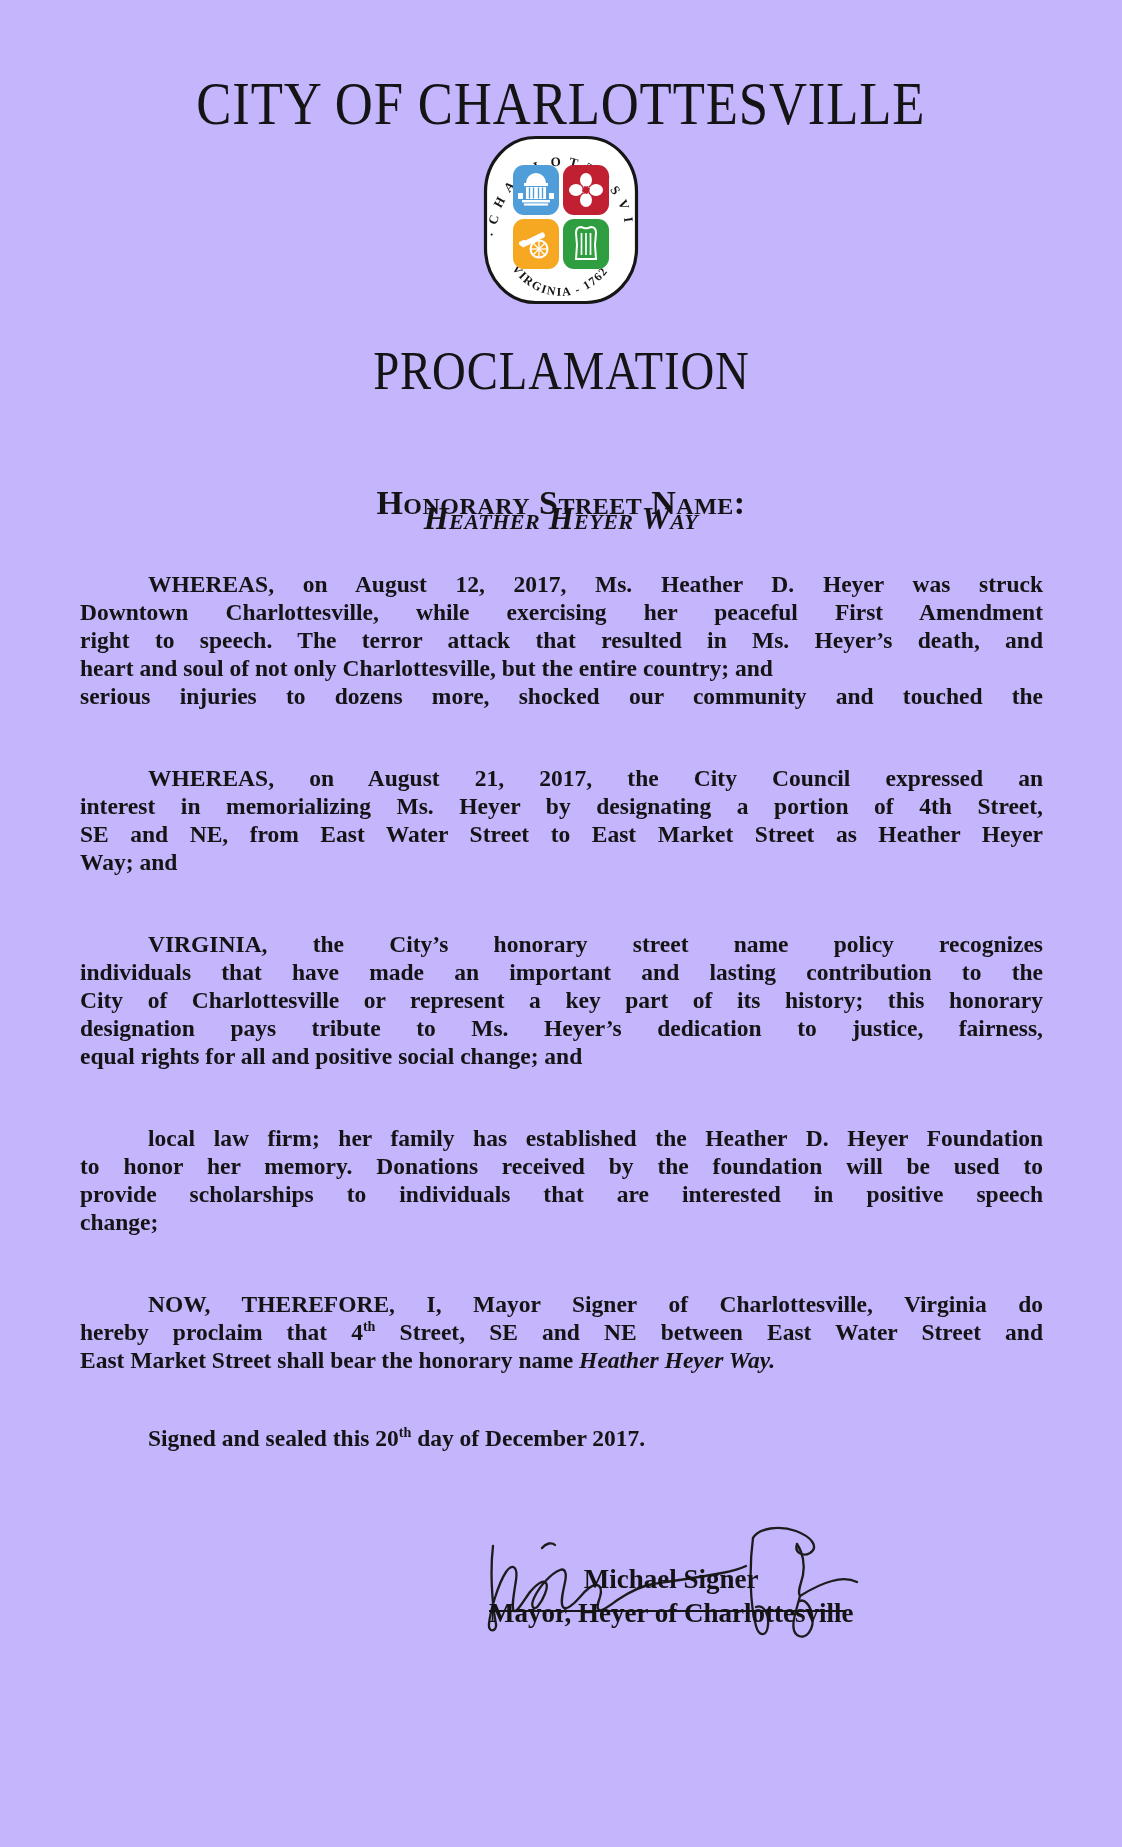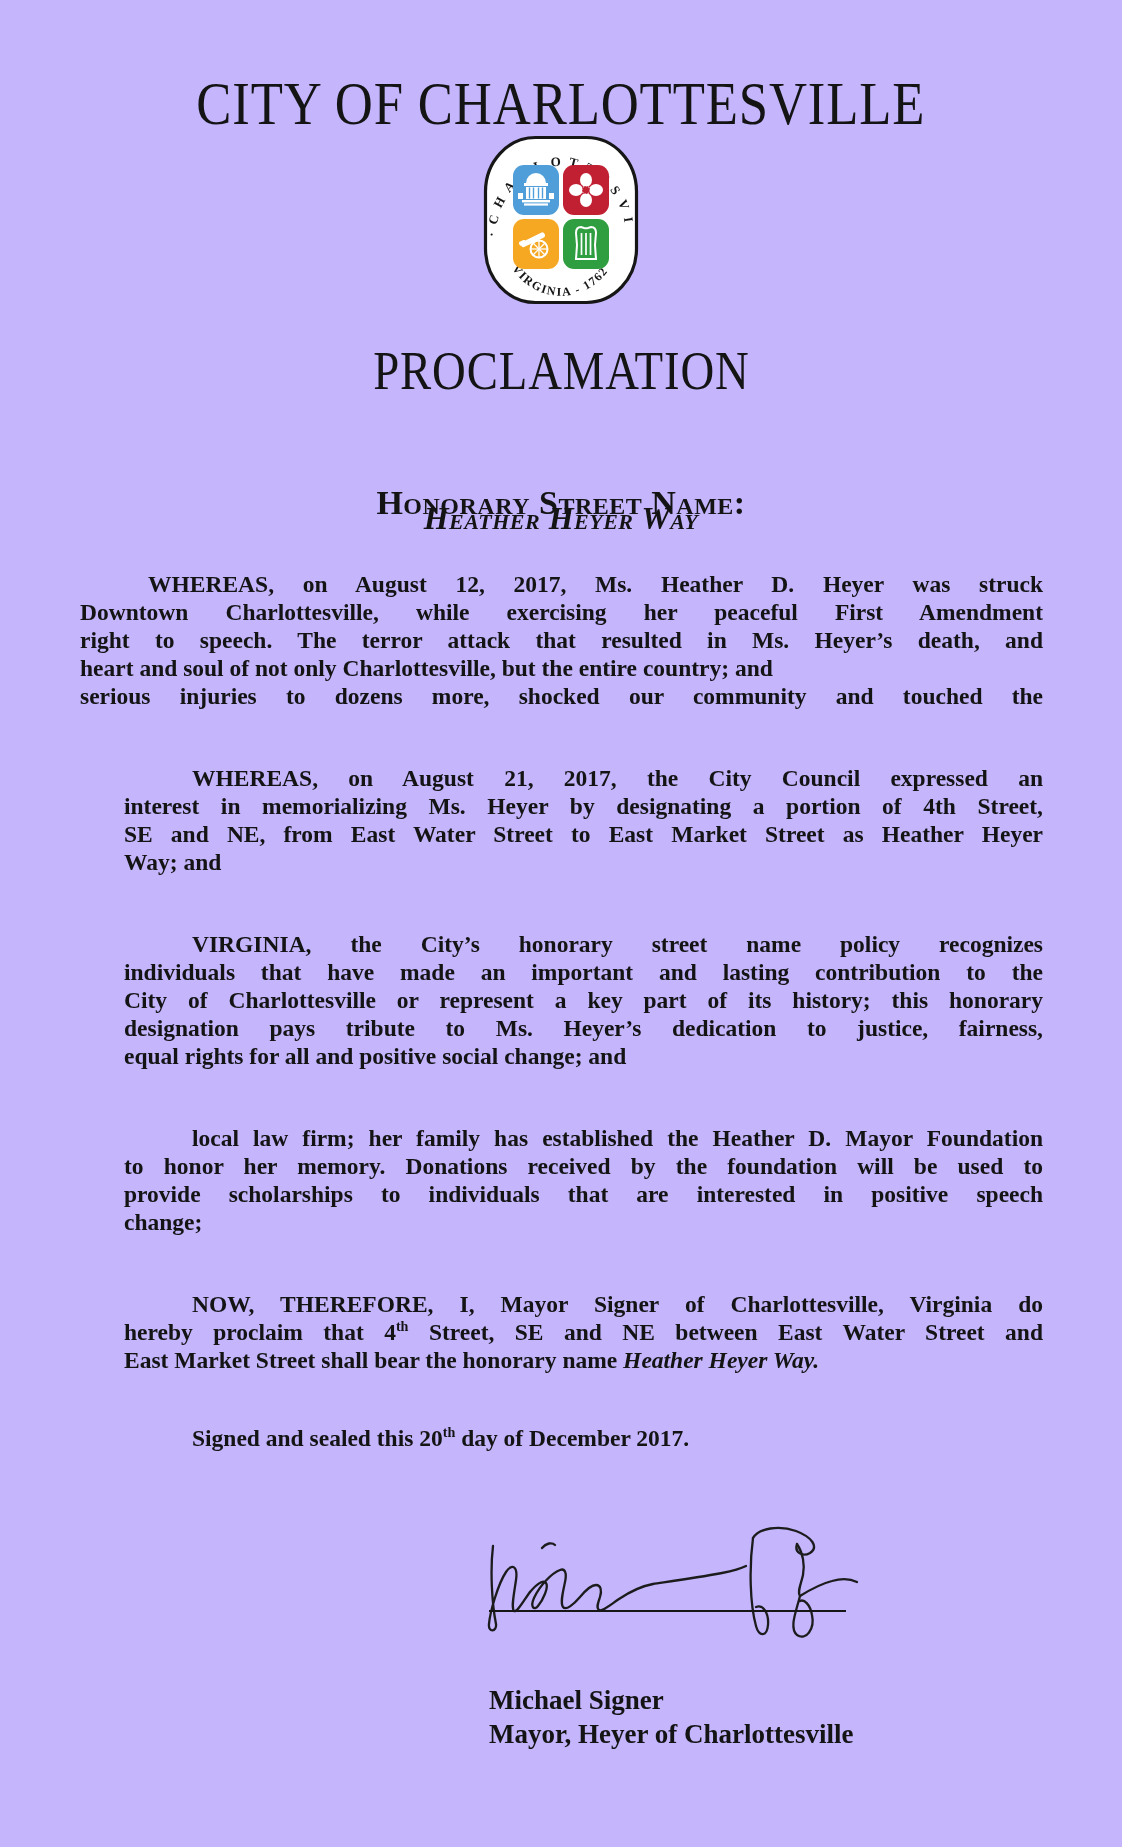--- a/index.html
+++ b/index.html
@@ -28,32 +28,32 @@
   .subject-2 {
     position:absolute; top:500px; left:0; width:100%; text-align:center;
     font-size:32px; font-weight:700; font-style:italic; font-variant:small-caps;
     letter-spacing:0.5px;
   }
   .content {
     position:absolute; left:80px; top:570px; width:963px;
     font-size:23.5px; font-weight:700; line-height:28px;
   }
   .para { margin:0; }
-  .para + .para { margin-top:54px;margin-left:44px; }
+  .para + .para { margin-top:54px; }
   .para.signed { margin-top:50px; }
   .jline { text-align:justify; text-align-last:justify; }
   .jline.last { text-align-last:left; }
   .para .jline:first-child { text-indent:68px; }
   sup { font-size:0.6em; vertical-align:super; line-height:0; }
   .it { font-style:italic; }
   .sig-scrawl { position:absolute; left:470px; top:1516px; width:395px; height:132px; }
   .sig-line { position:absolute; left:489px; top:1610px; width:357px; height:2px; background:#161616; }
   .sig-name {
-    position:absolute; left:489px; top:1683px;
-    font-size:27px; font-weight:700; line-height:34px;
+    position:absolute; left:489px; top:1562px;
+    font-size:27px; font-weight:700; line-height:34px;text-align:center;
   }
   .seal-ring-text { font-family:"Liberation Serif", serif; font-weight:700; fill:#161616; }
 </style>
 </head>
 <body>
 
 <div class="page">
 
   <div class="doc-title">
     <span class="squeeze">CITY OF CHARLOTTESVILLE</span>
@@ -144,21 +144,21 @@
         <div class="jline last"><span>Way; and</span></div>
       </div>
     <div class="para">
         <div class="jline"><span>VIRGINIA, the City’s honorary street name policy recognizes</span></div>
         <div class="jline"><span>individuals that have made an important and lasting contribution to the</span></div>
         <div class="jline"><span>City of Charlottesville or represent a key part of its history; this honorary</span></div>
         <div class="jline"><span>designation pays tribute to Ms. Heyer’s dedication to justice, fairness,</span></div>
         <div class="jline last"><span>equal rights for all and positive social change; and</span></div>
       </div>
     <div class="para">
-        <div class="jline"><span>local law firm; her family has established the Heather D. Mayor Foundation</span></div>
+        <div class="jline"><span>local law firm; her family has established the Heather D. Heyer Foundation</span></div>
         <div class="jline"><span>to honor her memory. Donations received by the foundation will be used to</span></div>
         <div class="jline"><span>provide scholarships to individuals that are interested in positive speech</span></div>
         <div class="jline last"><span>change;</span></div>
       </div>
     <div class="para">
         <div class="jline"><span>NOW, THEREFORE, I, Mayor Signer of Charlottesville, Virginia do</span></div>
         <div class="jline"><span>hereby proclaim that 4</span><sup>th</sup><span> Street, SE and NE between East Water Street and</span></div>
         <div class="jline last"><span>East Market Street shall bear the honorary name </span><span class="it">Heather Heyer Way.</span></div>
       </div>
     <div class="para signed">

